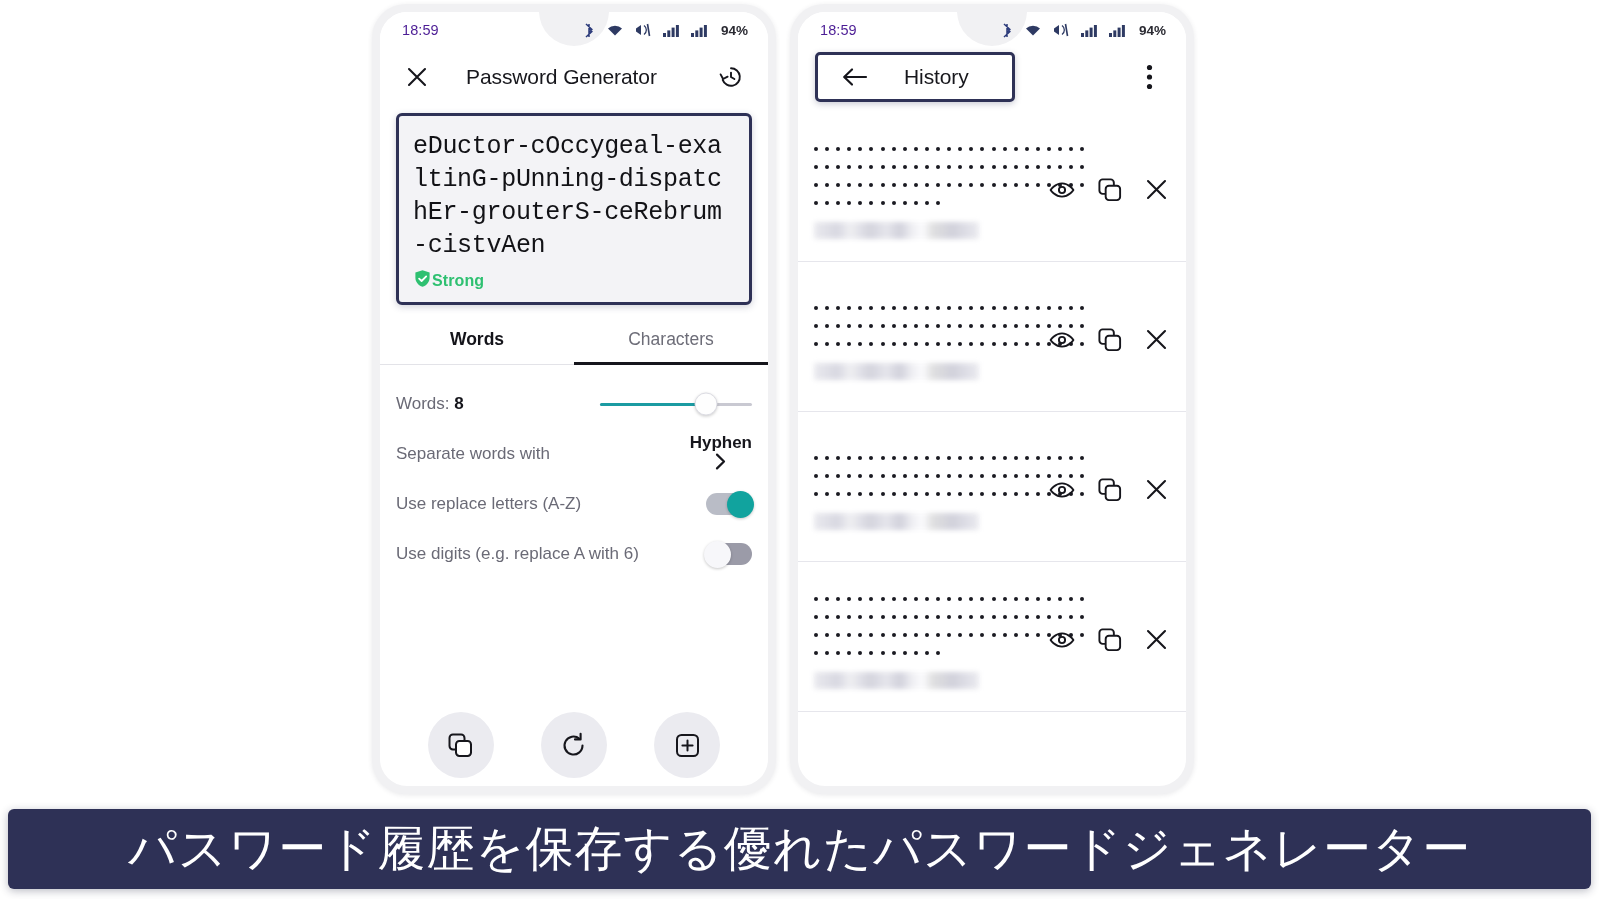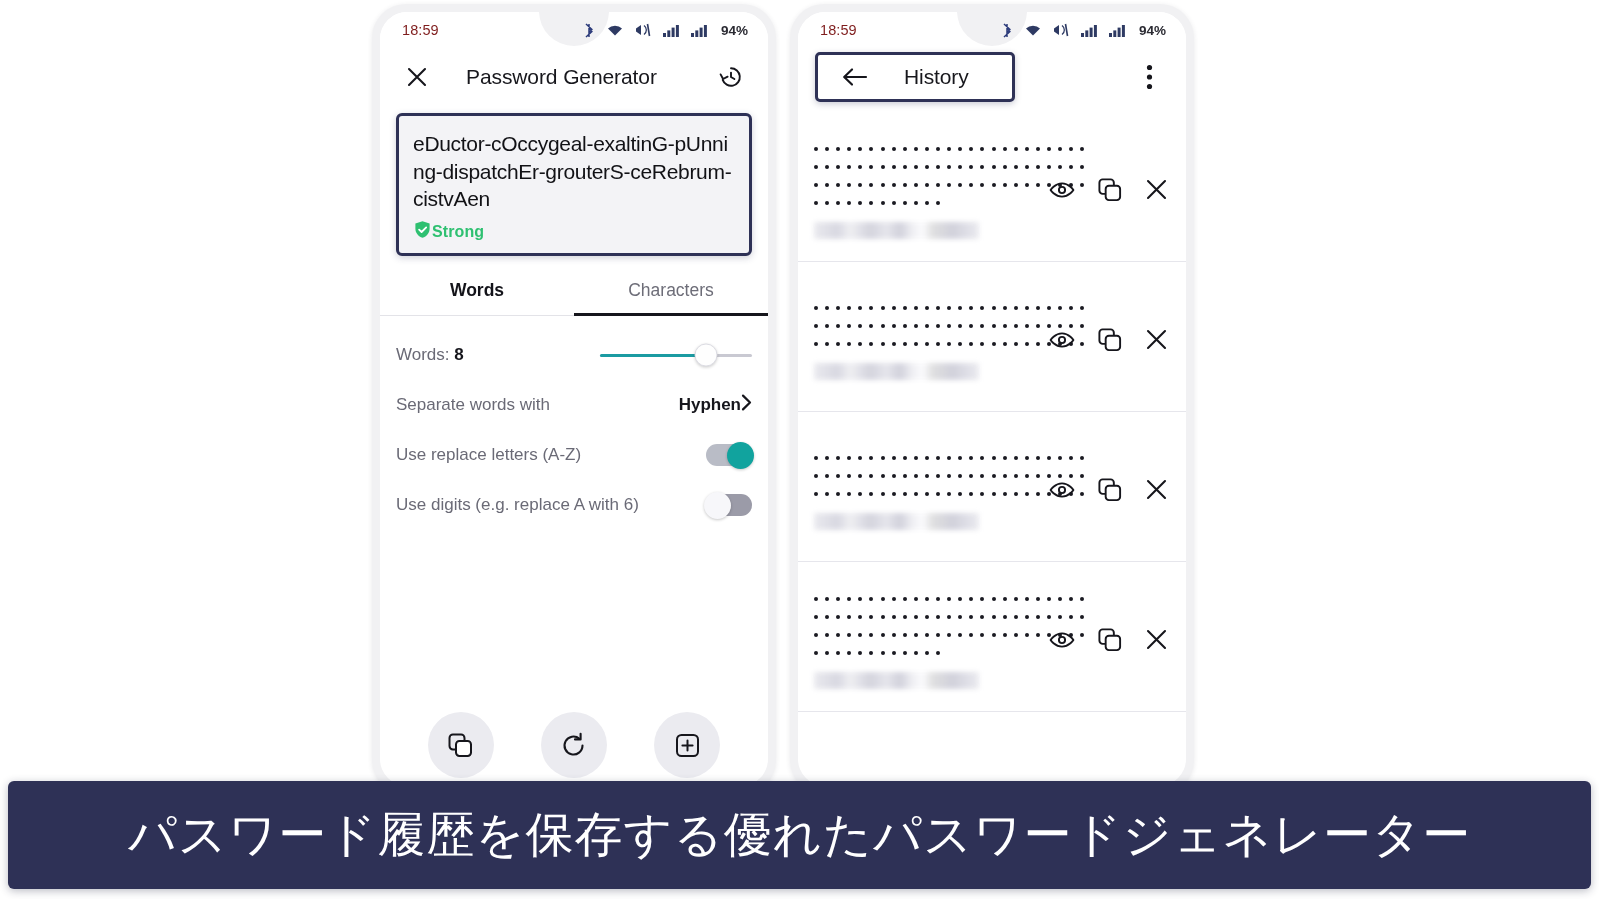--- a/index.html
+++ b/index.html
@@ -38,21 +38,21 @@
     height: 36px;
     display: flex;
     align-items: center;
     justify-content: space-between;
     padding: 0 20px 0 22px;
     position: relative;
     background: #fff;
   }
   .status-time {
     font-size: 14.5px;
-    color: #7f1d1d;
+    color: #4c1d95;
     letter-spacing: .1px;
     z-index: 3;
   }
   .notch {
     position: absolute;
     left: 50%;
     top: -14px;
     transform: translateX(-50%);
     width: 70px;
     height: 48px;
@@ -121,22 +121,22 @@
     padding: 0 16px;
   }
   .pw-box {
     border: 3.5px solid #2e3156;
     border-radius: 6px;
     background: #f3f3f6;
     padding: 14px 14px 10px 14px;
     box-shadow: 0 2px 7px rgba(45,49,86,.22);
   }
   .pw-text {
-    font-family: Liberation Sans, sans-serif;
-    font-size: 21px;
+    font-family: Liberation Mono, monospace;
+    font-size: 25px;
     line-height: 1.32;
     color: #121216;
     word-break: break-all;
     letter-spacing: -.3px;
   }
   .pw-strength {
     display: flex;
     align-items: center;
     margin-top: 7px;
   }
@@ -223,20 +223,21 @@
     border: 1px solid #dcdce3;
     box-shadow: 0 1px 3px rgba(0,0,0,.18);
   }
 
   .opt-value {
     display: flex;
     align-items: center;
     font-size: 17px;
     font-weight: 700;
     color: #16161c;
+    flex-direction: column;
   }
 
   
   .toggle {
     width: 46px; height: 22px;
     border-radius: 12px;
     position: relative;
     flex-shrink: 0;
   }
   .toggle.on  { background: #b9bcc6; }
@@ -319,21 +320,21 @@
     flex-shrink: 0;
   }
   .hist-actions svg { display: block; }
 
   
   .caption {
     position: absolute;
     left: 8px;
     right: 8px;
     bottom: 10px;
-    height: 108px;
+    height: 80px;
     background: #2e3156;
     border-radius: 6px;
     display: flex;
     align-items: center;
     justify-content: center;
     box-shadow: 0 2px 8px rgba(30,32,60,.3);
   }
   .caption-text {
     color: #ffffff;
     font-family: "DejaVu Sans", sans-serif;

